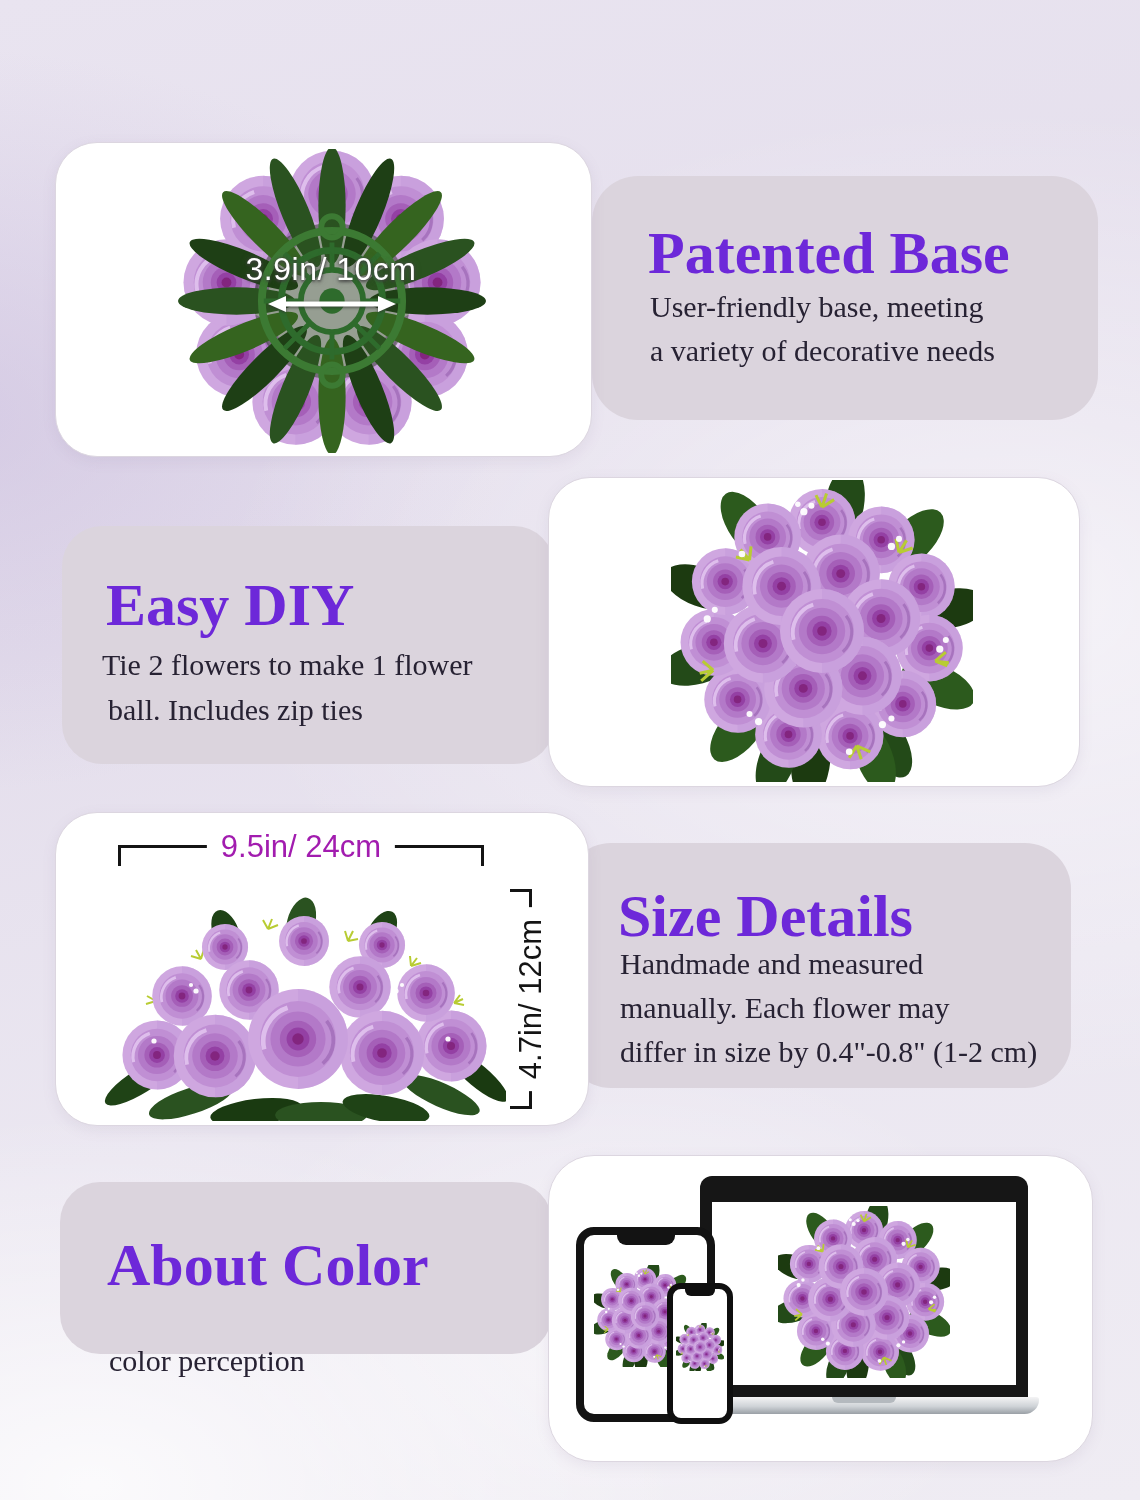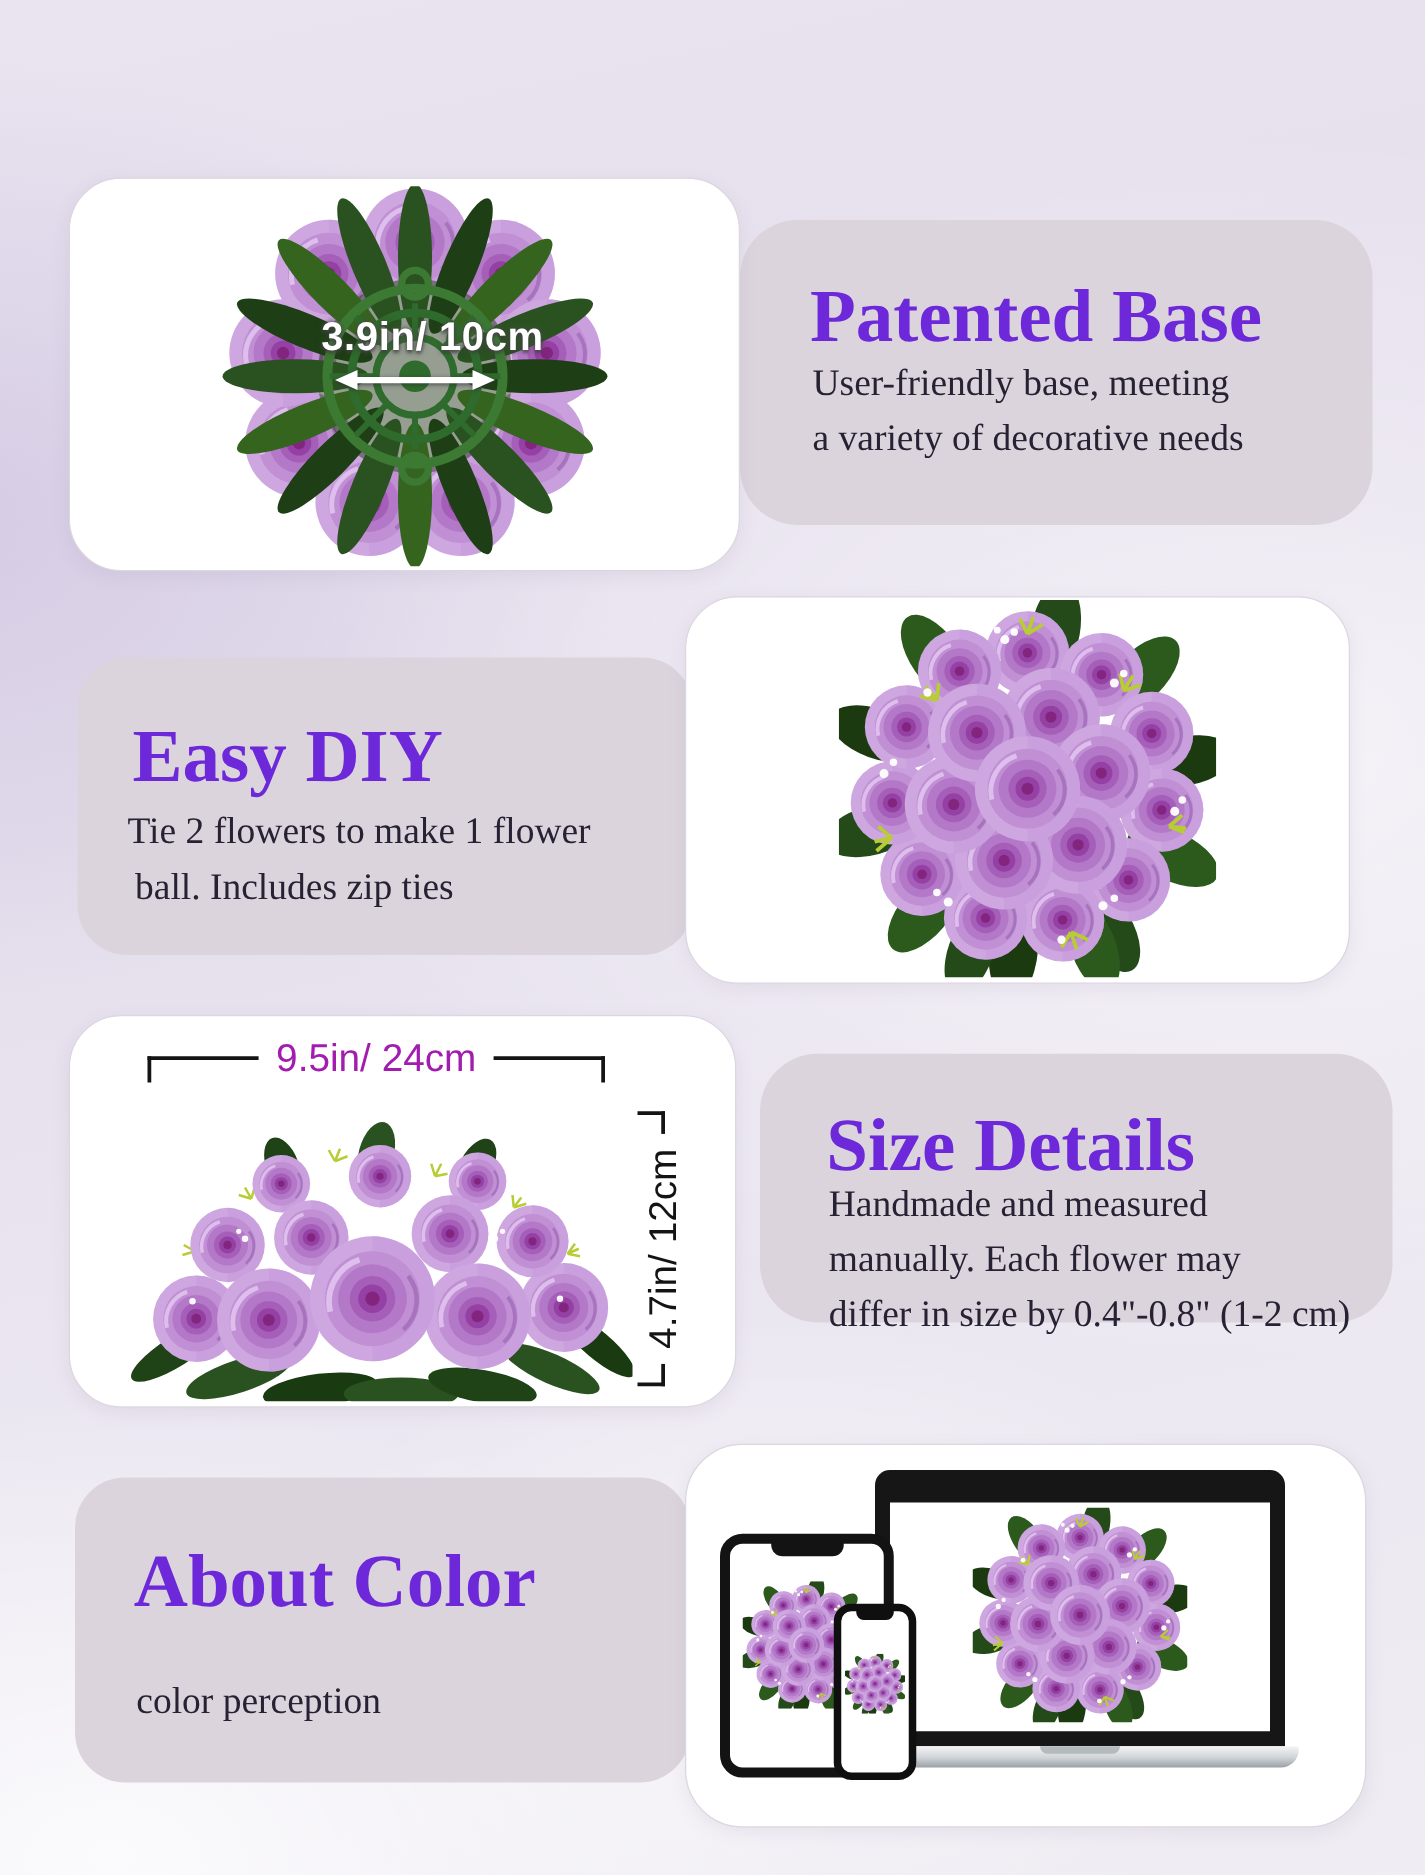--- a/index.html
+++ b/index.html
@@ -22,22 +22,22 @@
   .card.lav{background:#dbd4dd;z-index:1;}
   .sec-heading{
     position:absolute;font-size:60px;font-weight:700;
     color:#6d28d9;white-space:nowrap;line-height:1.1;
   }
   .sec-line{
     position:absolute;font-size:30px;color:#272233;white-space:nowrap;line-height:1;
   }
   
   .base-dim-label{
-    position:absolute;left:175px;top:108px;width:230px;text-align:center;
-    font-family:"Liberation Sans",sans-serif;font-weight:700;font-size:32px;color:#fff;
+    position:absolute;left:160px;top:108px;width:230px;text-align:center;
+    font-family:"Liberation Sans",sans-serif;font-weight:400;font-size:32px;color:#fff;
     text-shadow:0 0 3px rgba(70,70,70,.95),0 2px 3px rgba(60,60,60,.7),0 0 6px rgba(90,90,90,.6);
     letter-spacing:.5px;z-index:3;
   }
   .base-dim-arrow{position:absolute;left:212px;top:150px;z-index:3;filter:drop-shadow(0 1px 1.5px rgba(50,50,50,.8));}
   
   .dim-h{position:absolute;left:62px;top:16px;width:366px;height:40px;z-index:3;}
   .dim-h .line{position:absolute;left:0;top:16px;width:100%;height:3px;background:#141414;}
   .dim-h .cap-l,.dim-h .cap-r{position:absolute;top:16px;width:3px;height:21px;background:#141414;}
   .dim-h .cap-l{left:0;} .dim-h .cap-r{right:0;}
   .dim-h .lbl{
@@ -291,28 +291,28 @@
       <div class="lbl">9.5in/ 24cm</div>
     </div>
     <div class="dim-v">
       <div class="line"></div>
       <div class="cap-t"></div>
       <div class="cap-b"></div>
       <div class="lbl">4.7in/ 12cm</div>
     </div>
   </div>
 
-  <div class="card lav" style="left:608px;top:843px;width:506px;height:215px;border-radius:46px;">
+  <div class="card lav" style="left:565px;top:843px;width:506px;height:245px;border-radius:46px;">
     <div class="sec-heading" style="left:53px;top:40px;">Size Details</div>
     <div class="sec-line" style="left:55px;top:106px;">Handmade and measured</div>
     <div class="sec-line" style="left:55px;top:150px;">manually. Each flower may</div>
     <div class="sec-line" style="left:55px;top:194px;">differ in size by 0.4"-0.8" (1-2 cm)</div>
   </div>
 
-  <div class="card lav" style="left:60px;top:1182px;width:492px;height:244px;border-radius:40px;">
+  <div class="card lav" style="left:60px;top:1182px;width:492px;height:172px;border-radius:40px;">
     <div class="sec-heading" style="left:47px;top:50px;">About Color</div>
     <div class="sec-line" style="left:49px;top:164px;">color perception</div>
   </div>
 
   <div class="card white" style="left:548px;top:1155px;width:543px;height:305px;border-radius:46px;">
     <div class="laptop-screen">
       <div class="screen">
         <svg class="devsvg" style="left:66px;top:4px;" width="172" height="172" viewBox="0 0 200 200">
             <use href="#fb"></use>
           </svg>

